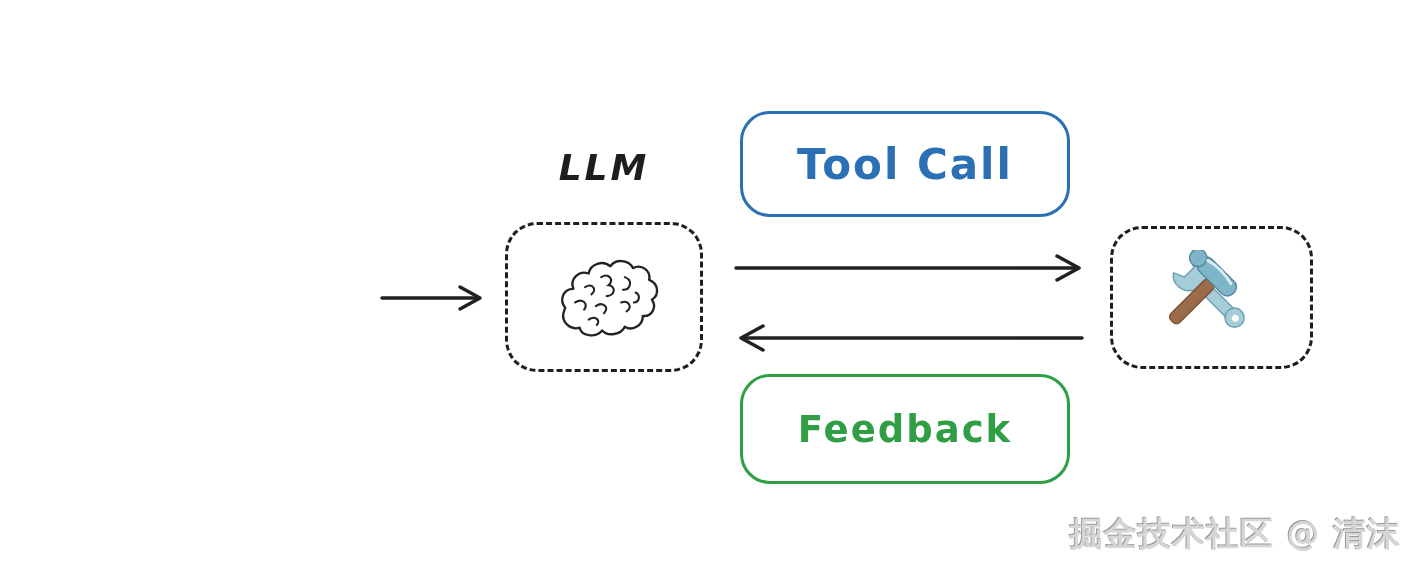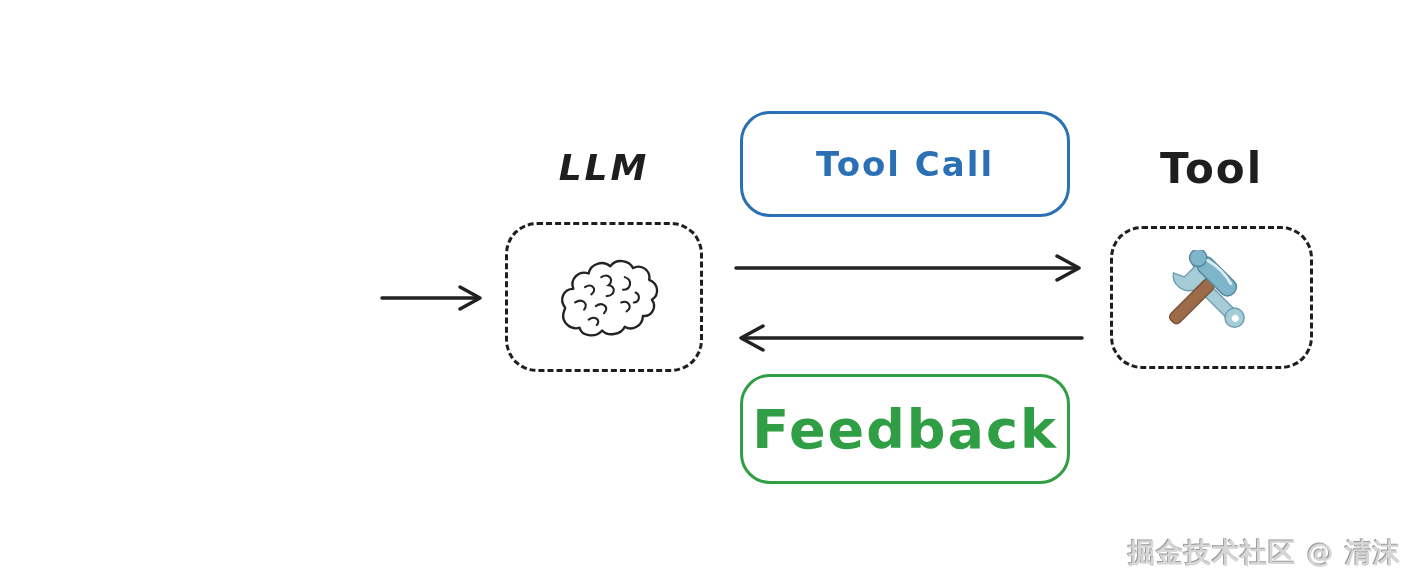--- a/index.html
+++ b/index.html
@@ -40,34 +40,34 @@
   }
   .tool-label{
     left:1110px;top:144px;width:203px;
     font-size:42px;letter-spacing:2px;
   }
   .toolcall-pill{
     left:740px;top:111px;width:330px;height:106px;
     border:3px solid #2b70b5;border-radius:30px;
   }
   .toolcall-pill .lbl{
-    color:#2b70b5;font-size:34px;font-weight:bold;letter-spacing:2px;
+    color:#2b70b5;font-size:42px;font-weight:bold;letter-spacing:2px;
   }
   .feedback-pill{
     left:740px;top:374px;width:330px;height:110px;
     border:3px solid #2f9e44;border-radius:30px;
   }
   .feedback-pill .lbl{
-    color:#2f9e44;font-size:54px;font-weight:bold;letter-spacing:2px;
+    color:#2f9e44;font-size:37px;font-weight:bold;letter-spacing:2px;
   }
   .arrow{position:absolute;}
   .arrow svg{display:block;}
   .watermark{
-    position:absolute;right:14px;bottom:10px;
-    font-size:27px;font-weight:bold;letter-spacing:1px;
+    position:absolute;right:14px;bottom:24px;
+    font-size:33px;font-weight:bold;letter-spacing:1px;
     color:#d6d6d6;
     text-shadow:-1px -1px 0 #9a9a9a, 1px 1px 0 #ffffff;
     margin-top:32px;
   }
   .icon-wrap{display:flex;align-items:center;justify-content:center;}
 </style>
 </head>
 <body>
 
 <div class="canvas">
@@ -118,21 +118,20 @@
 
   <div class="arrow" style="left:733px;top:320px;">
     <svg width="352" height="36" viewBox="0 0 352 36">
       <g stroke="#212121" stroke-width="3.5" fill="none" stroke-linecap="round" stroke-linejoin="round">
         <path d="M349,18 L10,18"></path>
         <path d="M30,6 L8,18 L30,30"></path>
       </g>
     </svg>
   </div>
 
-  <div class="node-label tool-label">Tool</div>
   <div class="node tool-box">
     <span class="icon-wrap">
       <svg width="96" height="96" viewBox="0 0 100 100">
 
         <g transform="rotate(-45 53 50)">
           <rect x="47" y="24" width="12" height="54" rx="6" fill="#a6ccd8" stroke="#6e9fb3" stroke-width="1.5"></rect>
           <circle cx="53" cy="79" r="10" fill="#a6ccd8" stroke="#6e9fb3" stroke-width="1.5"></circle>
           <circle cx="53" cy="80" r="3.6" fill="#ffffff"></circle>
           <path d="M44,29 C33,23 31,8 41,1 L46,12 L60,12 L65,1 C75,8 73,23 62,29 Z" fill="#a6ccd8" stroke="#6e9fb3" stroke-width="1.5"></path>
         </g>

